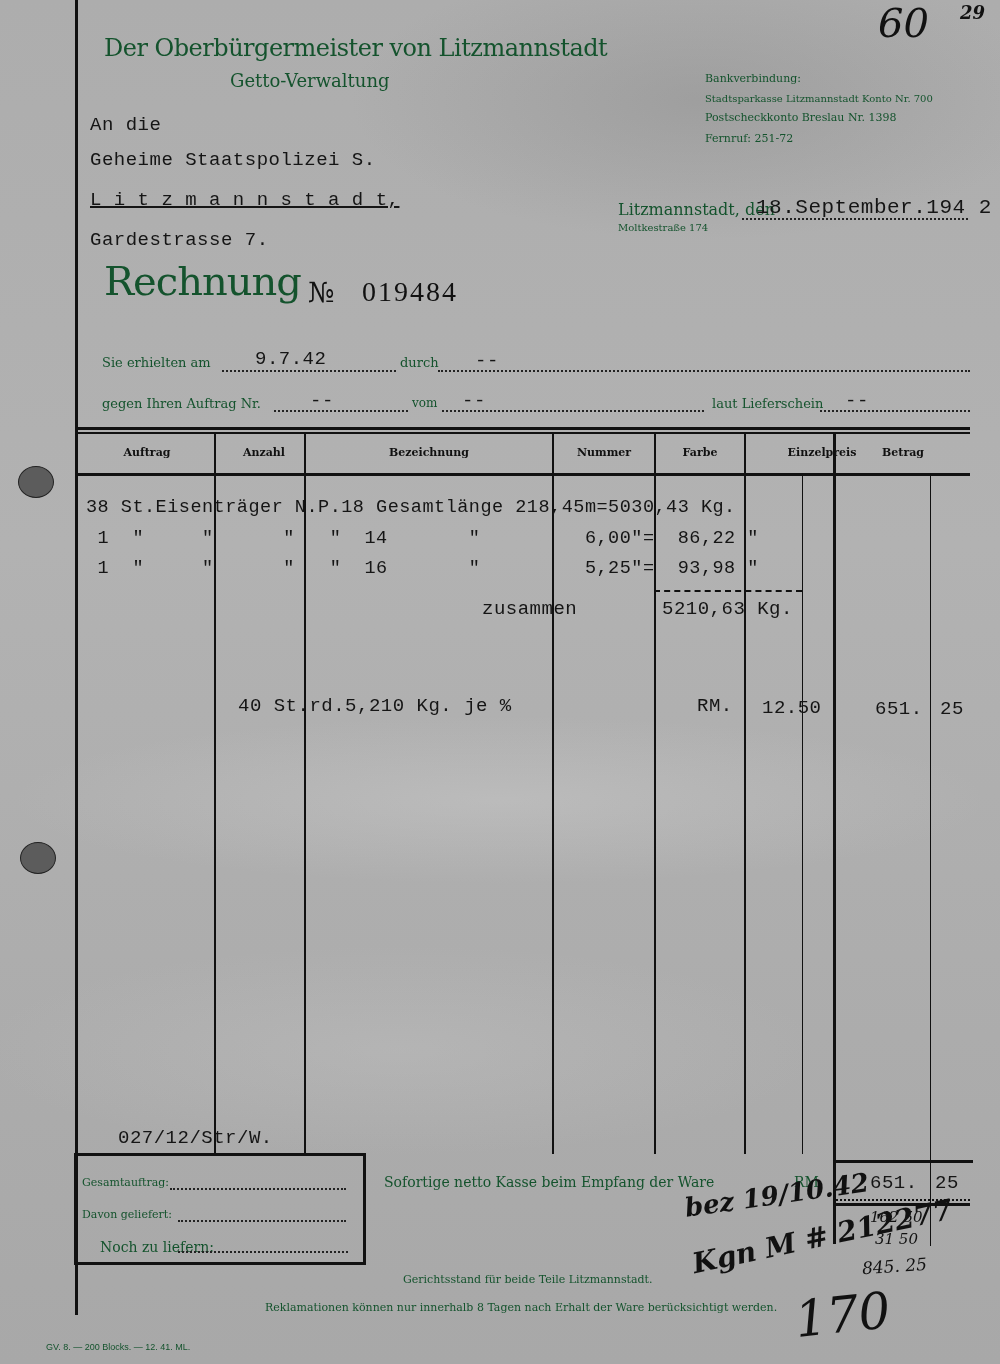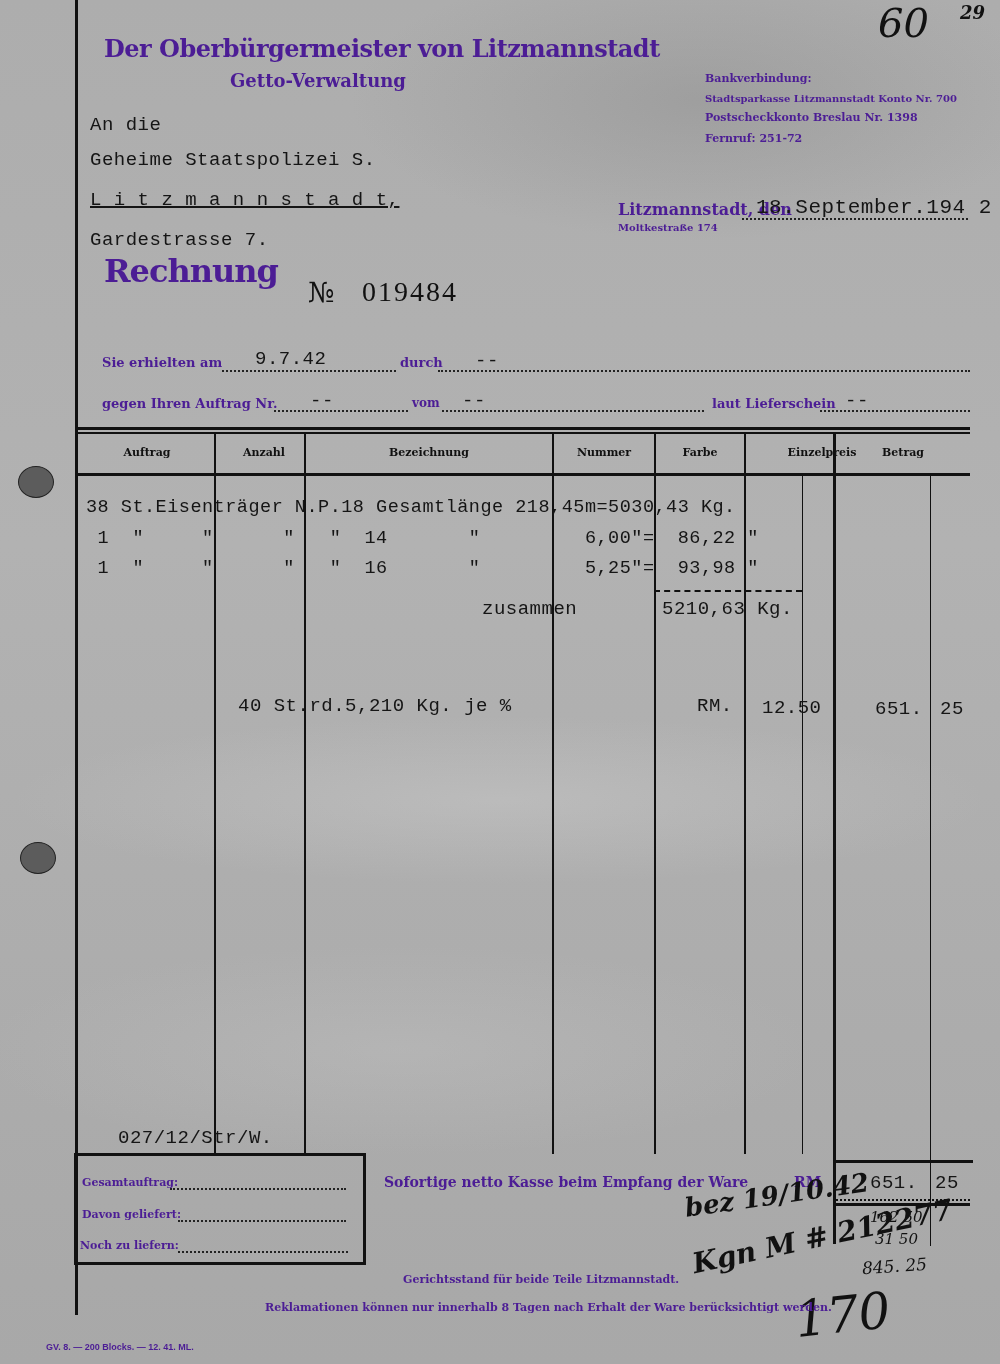--- a/index.html
+++ b/index.html
@@ -8,21 +8,21 @@
     background:#a9a9a9;
     background-image:
       radial-gradient(ellipse 500px 200px at 700px 100px, rgba(130,130,130,0.35), transparent 70%),
       radial-gradient(ellipse 700px 120px at 500px 800px, rgba(210,210,210,0.35), transparent 70%),
       radial-gradient(ellipse 600px 150px at 400px 1050px, rgba(200,200,200,0.3), transparent 70%),
       linear-gradient(180deg, #adadad 0%, #b2b2b2 40%, #a8a8a8 100%);
     color:#111;
     font-family:"Liberation Mono", monospace;
   }
   .abs { position:absolute; }
-  .blk { font-family:"DejaVu Serif", serif; font-weight:bold; color:#4c1d95; }
+  .blk { font-family:"DejaVu Serif", serif; font-weight:normal; color:#14532d; }
   .tw  { font-family:"Liberation Mono", monospace; color:#151515; font-size:19px; letter-spacing:0.5px; }
   .margin-line { position:absolute; left:75px; top:0; width:3px; height:1315px; background:#111; }
   .punch { position:absolute; width:34px; height:30px; border-radius:50%; background:#5c5c5c; border:1px solid #222; }
   .dots { border-bottom:2px dotted #222; position:absolute; height:0; }
   .vline { position:absolute; background:#111; width:2px; }
   .hline { position:absolute; background:#111; height:3px; }
   .hand { font-family:"DejaVu Serif", serif; font-style:italic; color:#111; position:absolute; }
   .th { position:absolute; top:446px; font-family:"DejaVu Serif", serif; font-weight:bold; font-size:11px; text-align:center; color:#111; }
 </style>
 </head>
@@ -46,21 +46,21 @@
 <div class="abs tw" style="left:90px; top:114px;">An die</div>
 <div class="abs tw" style="left:90px; top:149px;">Geheime Staatspolizei S.</div>
 <div class="abs tw" style="left:90px; top:189px; text-decoration:underline; text-decoration-thickness:2px;">L i t z m a n n s t a d t,</div>
 <div class="abs tw" style="left:90px; top:229px;">Gardestrasse 7.</div>
 
 <div class="abs blk" style="left:618px; top:200px; font-size:16px;">Litzmannstadt, den</div>
 <div class="dots" style="left:742px; top:218px; width:226px;"></div>
 <div class="abs tw" style="left:756px; top:196px; font-size:21px;">18.September.194 2</div>
 <div class="abs blk" style="left:618px; top:222px; font-size:10px;">Moltkestraße 174</div>
 
-<div class="abs blk" style="left:104px; top:252px; font-size:32px; letter-spacing:-1px;">Rechnung</div>
+<div class="abs blk" style="left:104px; top:258px; font-size:40px; letter-spacing:-1px;">Rechnung</div>
 <div class="abs" style="left:308px; top:276px; font-family:'DejaVu Serif',serif; font-size:28px;">№</div>
 <div class="abs" style="left:362px; top:276px; font-family:'Liberation Serif',serif; font-size:28px; letter-spacing:2px;">019484</div>
 
 <div class="abs blk" style="left:102px; top:355px; font-size:13px;">Sie erhielten am</div>
 <div class="dots" style="left:222px; top:370px; width:174px;"></div>
 <div class="abs tw" style="left:255px; top:348px;">9.7.42</div>
 <div class="abs blk" style="left:400px; top:355px; font-size:13px;">durch</div>
 <div class="dots" style="left:438px; top:370px; width:532px;"></div>
 <div class="abs tw" style="left:475px; top:350px;">--</div>
 
@@ -108,21 +108,21 @@
 <div class="abs tw" style="left:875px; top:698px;">651.</div>
 <div class="abs tw" style="left:940px; top:698px;">25</div>
 
 <div class="abs tw" style="left:118px; top:1127px;">027/12/Str/W.</div>
 
 <div class="abs" style="left:74px; top:1153px; width:286px; height:106px; border:3px solid #111;"></div>
 <div class="abs blk" style="left:82px; top:1176px; font-size:11px;">Gesamtauftrag:</div>
 <div class="dots" style="left:170px; top:1188px; width:176px;"></div>
 <div class="abs blk" style="left:82px; top:1208px; font-size:11px;">Davon geliefert:</div>
 <div class="dots" style="left:178px; top:1220px; width:168px;"></div>
-<div class="abs blk" style="left:80px; top:1239px; font-size:11px;">Noch zu liefern:</div>
+<div class="abs blk" style="left:100px; top:1239px; font-size:14px;">Noch zu liefern:</div>
 <div class="dots" style="left:178px; top:1251px; width:170px;"></div>
 
 <div class="hline" style="left:833px; top:1160px; width:140px;"></div>
 <div class="abs blk" style="left:384px; top:1174px; font-size:14px;">Sofortige netto Kasse beim Empfang der Ware</div>
 <div class="abs blk" style="left:794px; top:1174px; font-size:14px;">RM</div>
 <div class="abs tw" style="left:870px; top:1172px;">651.</div>
 <div class="abs tw" style="left:935px; top:1172px;">25</div>
 <div class="abs" style="left:836px; top:1199px; width:134px; border-top:2px dotted #111;"></div>
 <div class="hline" style="left:836px; top:1203px; width:134px;"></div>
 

